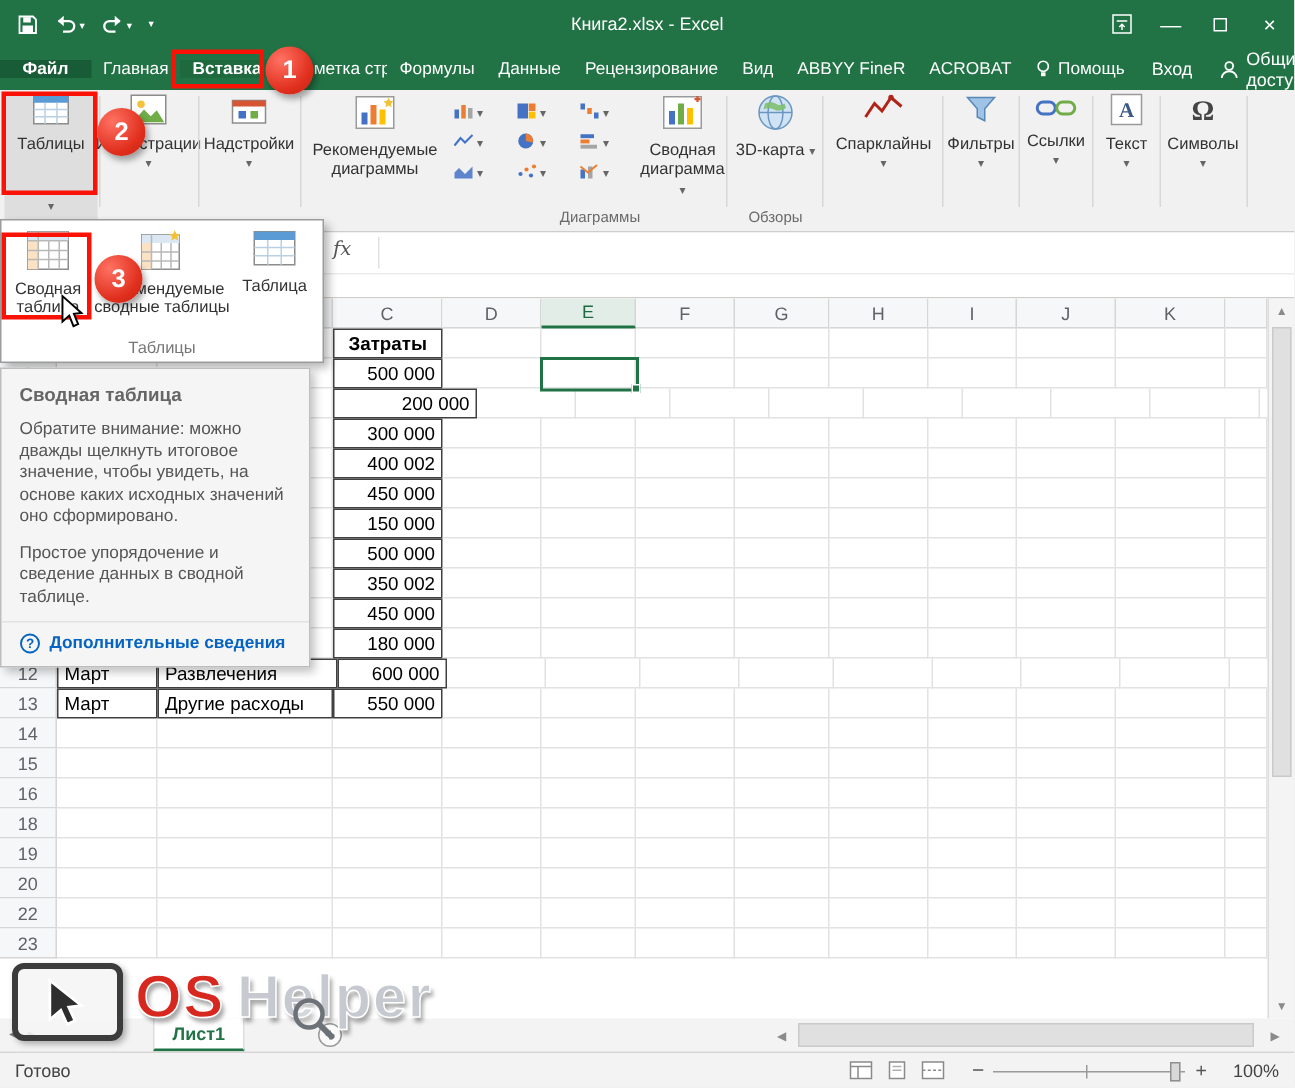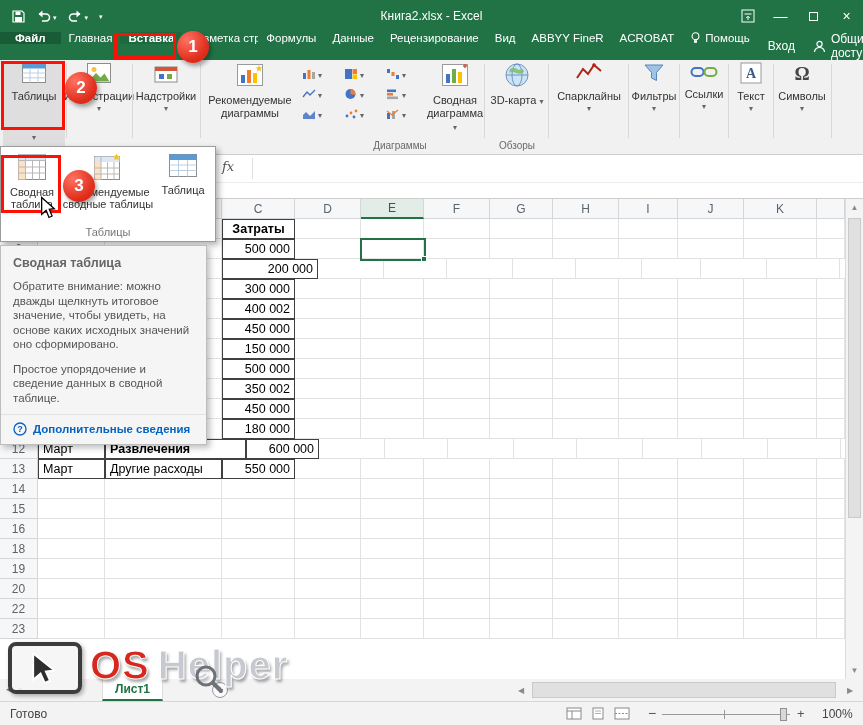--- a/index.html
+++ b/index.html
@@ -12,21 +12,21 @@
   .qat{display:flex;align-items:center;gap:11px;padding-left:12px;z-index:2}
   .qbtn{display:flex;align-items:flex-end;gap:2px}
   .qcaret{font-size:7px;line-height:9px;color:#fff}
   .apptitle{position:absolute;left:0;right:0;top:0;height:32px;display:flex;align-items:center;justify-content:center;font-size:12px}
   .winctl{position:absolute;right:0;top:0;height:32px;display:flex;z-index:2}
   .wbtn{width:33px;height:32px;display:flex;align-items:center;justify-content:center;font-size:14px;color:#fff}
   .restore-glyph{width:9px;height:9px;border:1px solid #fff;display:inline-block}
 
   
   .tabrow{position:absolute;left:0;top:32px;width:863px;height:28px;background:#217346;display:flex;align-items:stretch;color:#fff}
-  .tabshost{display:flex;align-items:flex-start}
+  .tabshost{display:flex;align-items:center}
   .tab{display:flex;align-items:center;padding:0 8px;font-size:11.5px;white-space:nowrap}
   .tab.file{background:#185c37;padding:0 15px;font-weight:bold}
   .tab.active{background:#1e6a3e;font-weight:bold}
   .tab.squeeze{max-width:76px;overflow:hidden}
   .tabspacer{flex:1 1 auto}
   .signin{display:flex;align-items:center;padding:0 10px}
   .share{display:flex;align-items:center;gap:5px;padding:0 12px 0 8px}
 
   
   .ribbon{position:absolute;left:0;top:60px;width:863px;height:95px;background:#f1f1f1;border-bottom:1px solid #cfcdcb}
@@ -619,21 +619,21 @@
         <div class="gcell" style="width: 63px;"></div>
         <div class="gcell" style="width: 66px;"></div>
         <div class="gcell" style="width: 59px;"></div>
         <div class="gcell" style="width: 66px;"></div>
         <div class="gcell" style="width: 73px;"></div>
         <div class="gcell" style="width: 28px;"></div>
       </div>
       <div class="grow">
         <div class="gcell rowhdr" style="width: 38px;">12</div>
         <div class="gcell tbl" style="width: 67px;">Март</div>
-        <div class="gcell tbl" style="width: 141px; font-weight: bold;">Развлечения</div>
+        <div class="gcell tbl" style="width: 120px;">Развлечения</div>
         <div class="gcell tbl num" style="width: 73px;">600 000</div>
         <div class="gcell" style="width: 66px;"></div>
         <div class="gcell" style="width: 63px;"></div>
         <div class="gcell" style="width: 66px;"></div>
         <div class="gcell" style="width: 63px;"></div>
         <div class="gcell" style="width: 66px;"></div>
         <div class="gcell" style="width: 59px;"></div>
         <div class="gcell" style="width: 66px;"></div>
         <div class="gcell" style="width: 73px;"></div>
         <div class="gcell" style="width: 28px;"></div>

